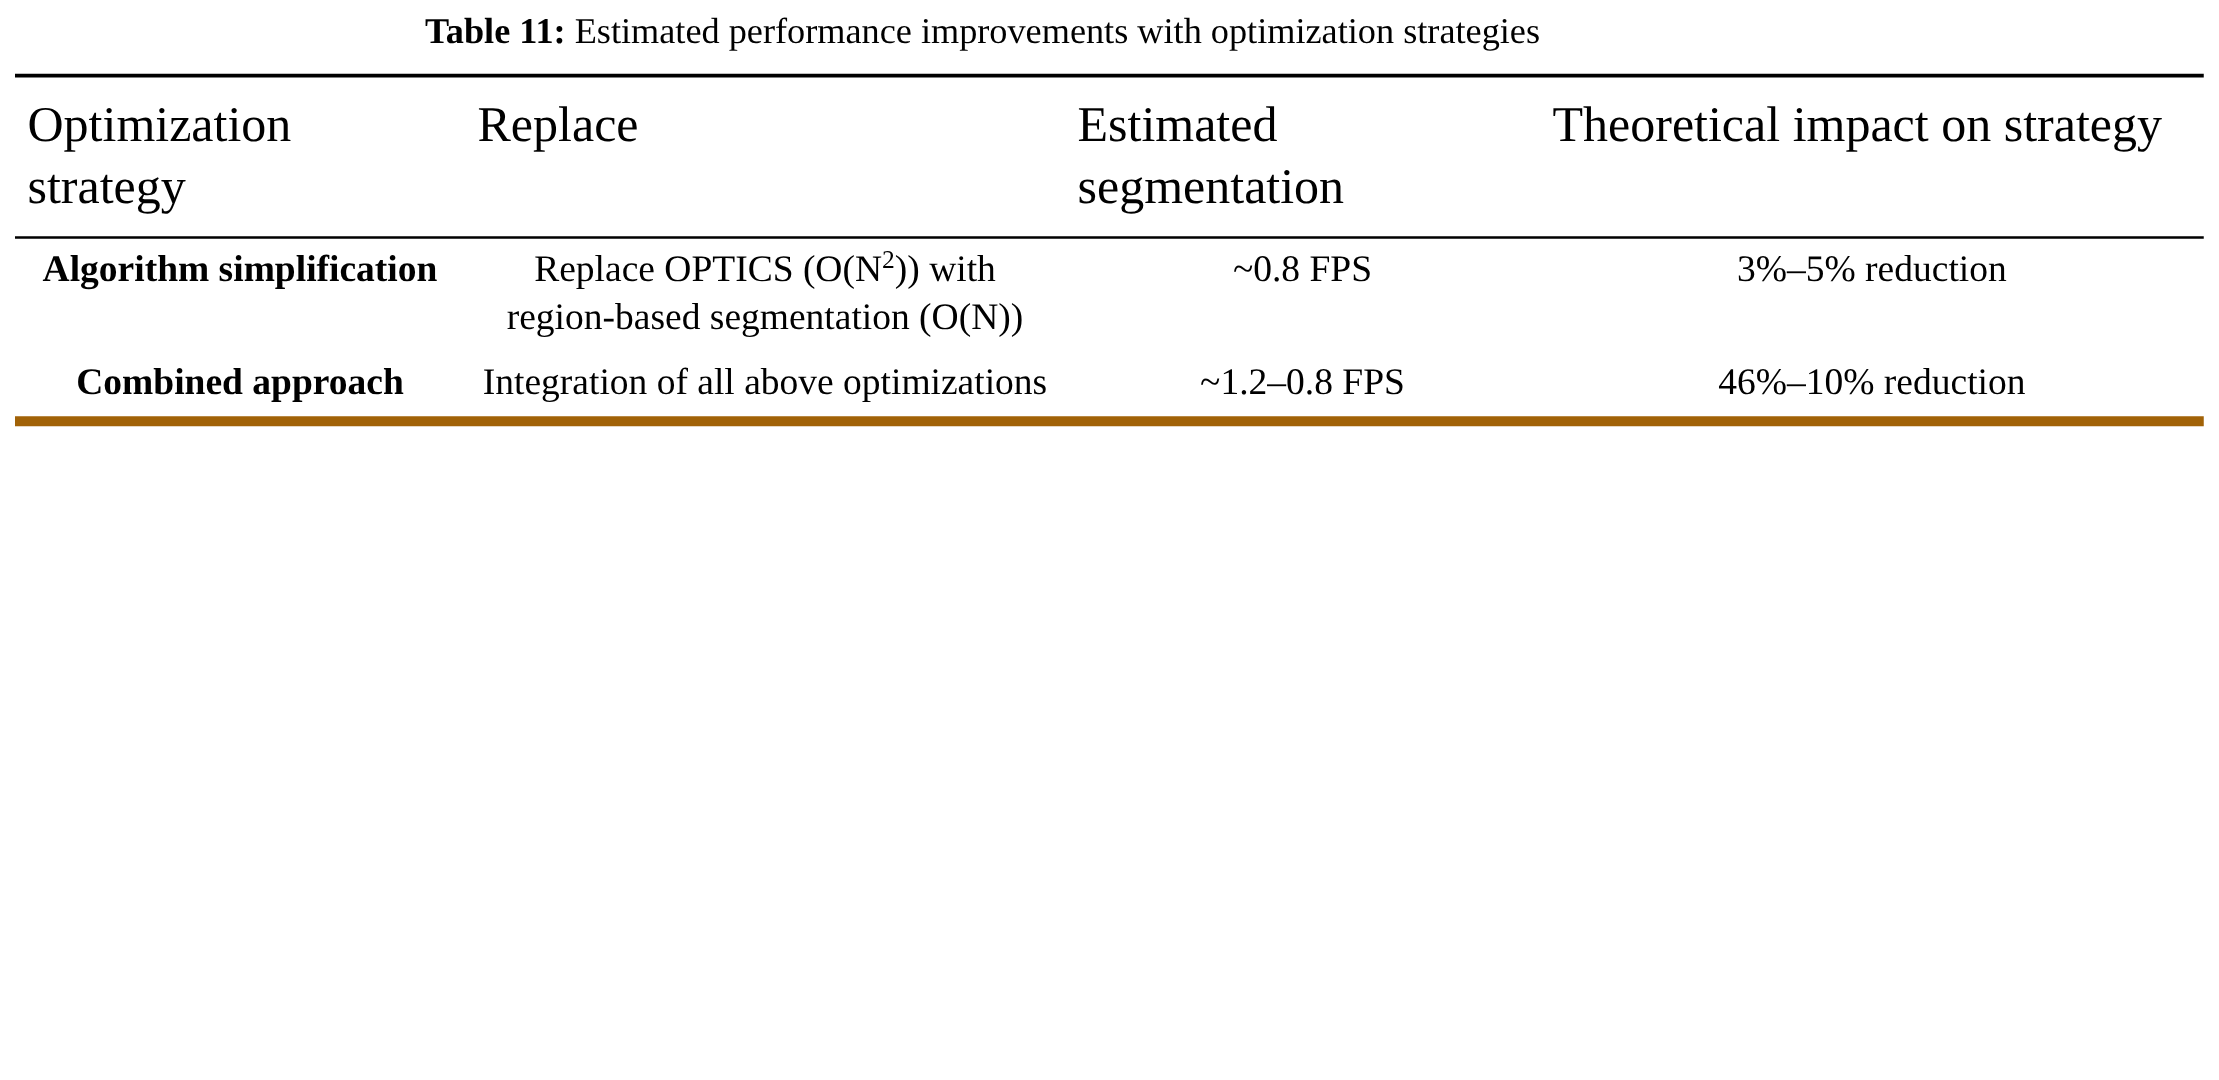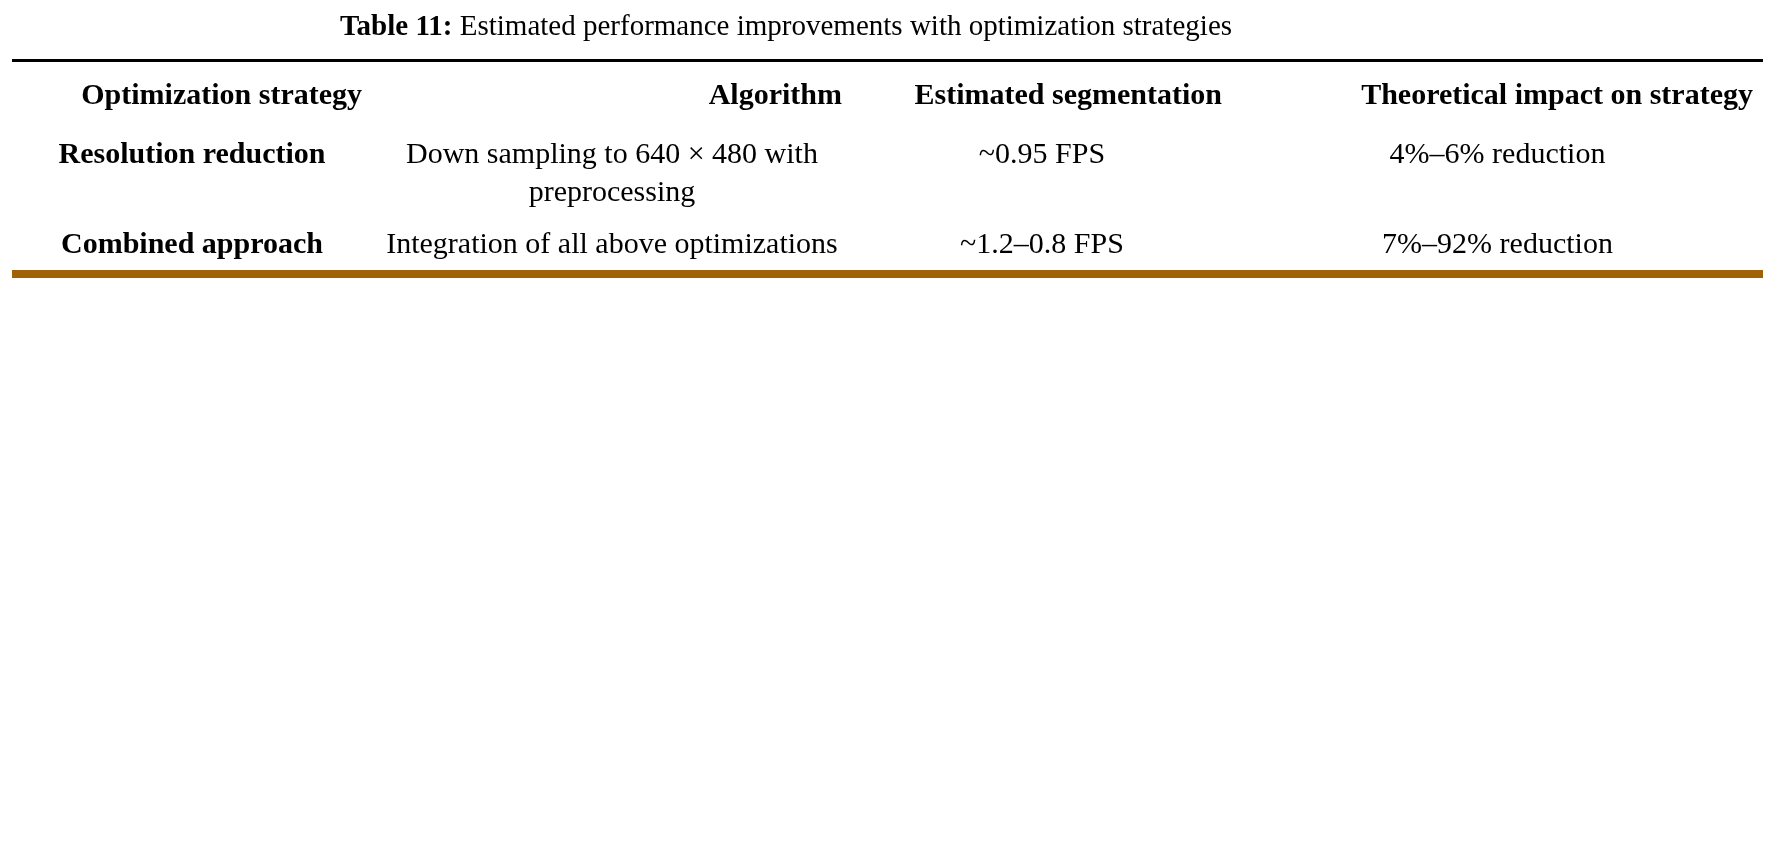--- a/index.html
+++ b/index.html
@@ -32,23 +32,23 @@
   }
   .caption .caption-text {
     font-weight: normal;
   }
   table.data-table {
     border-collapse: collapse;
     width: 1751px;
     table-layout: fixed;
   }
   table.data-table thead tr.header-row th {
-    font-size: 30px;
-    font-weight: bold;
-    text-align: right;
+    font-size: 40px;
+    font-weight: normal;
+    text-align: left;
     vertical-align: top;
     padding: 14px 10px 16px 10px;
     line-height: 1.22;
   }
   .rule-top {
     border-top: 3px solid #000;
   }
   .rule-mid {
     border-top: 2.2px solid #000;
   }
@@ -88,34 +88,34 @@
   <table class="data-table">
     <colgroup>
       <col class="c1">
       <col class="c2">
       <col class="c3">
       <col class="c4">
     </colgroup>
     <thead>
       <tr class="header-row">
         <th class="rule-top rule-mid-bottom">Optimization strategy</th>
-        <th class="rule-top">Algorithm</th>
+        <th class="rule-top">Replace</th>
         <th class="rule-top">Estimated segmentation</th>
         <th class="rule-top">Theoretical impact on strategy</th>
       </tr>
     </thead>
     <tbody>
       <tr>
-        <td class="col-strategy">Resolution reduction</td>
-        <td>Down sampling to 640 × 480 with preprocessing</td>
-        <td>~0.95 FPS</td>
-        <td>4%–6% reduction</td>
+        <td class="col-strategy rule-mid">Algorithm simplification</td>
+        <td class="rule-mid"><span>Replace OPTICS (O(N</span><sup>2</sup><span>)) with region-based segmentation (O(N))</span></td>
+        <td class="rule-mid">~0.8 FPS</td>
+        <td class="rule-mid">3%–5% reduction</td>
       </tr>
       <tr>
         <td class="col-strategy rule-bottom">Combined approach</td>
         <td class="rule-bottom">Integration of all above optimizations</td>
         <td class="rule-bottom">~1.2–0.8 FPS</td>
-        <td class="rule-bottom">7%–92% reduction</td>
+        <td class="rule-bottom">46%–10% reduction</td>
       </tr>
     </tbody>
   </table>
 
 </div>
 
 </body></html>

